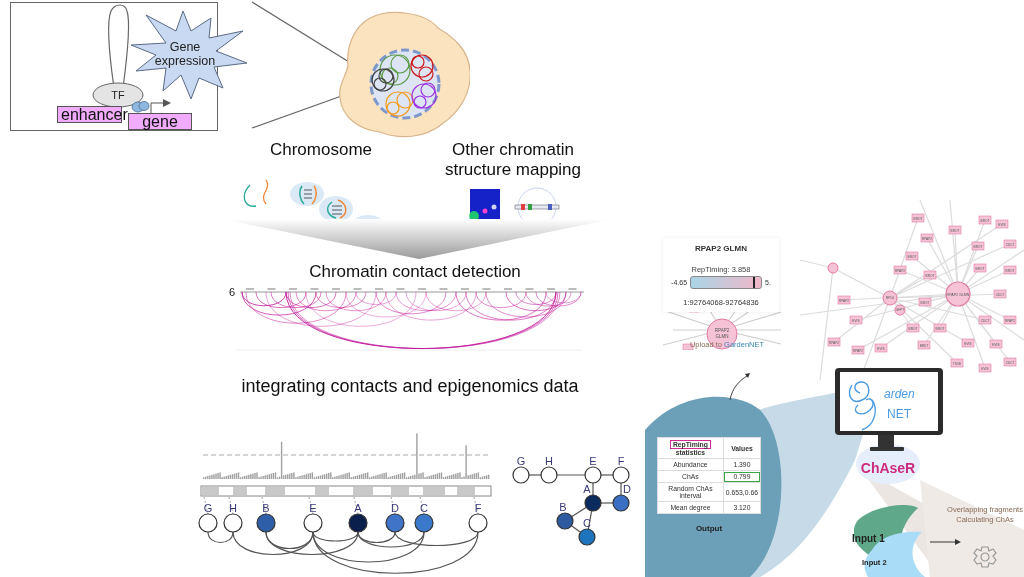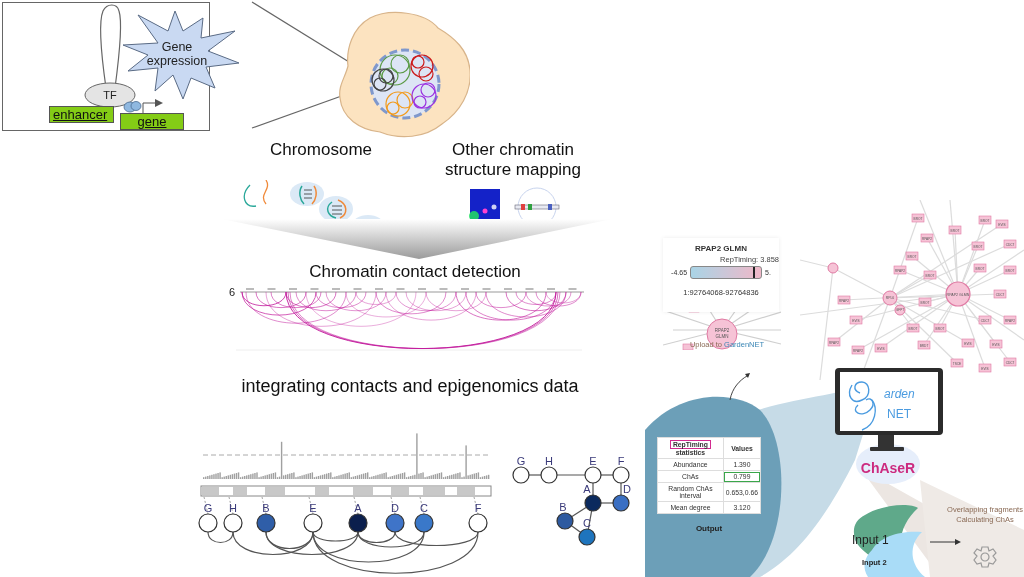--- a/index.html
+++ b/index.html
@@ -2,56 +2,56 @@
 <html><head>
 <meta charset="utf-8">
 <style>
   * { box-sizing: border-box; margin: 0; padding: 0; }
   html, body { width: 1024px; height: 577px; background: #ffffff; overflow: hidden; }
   body { position: relative; font-family: "Liberation Sans", sans-serif; color: #111; }
   .abs { position: absolute; }
   svg text { font-family: "Liberation Sans", sans-serif; }
 
   
-  #inset { left: 2px; top: 2px; width: 208px; height: 129px; border: 1.5px solid #666; background: #fff; }
-  .lbl-box { position: absolute; background: #84cc16; border: 1px solid #555; font-size: 13px; padding: 0 3px; line-height: 15px; text-decoration: underline; }
+  #inset { left: 10px; top: 2px; width: 208px; height: 129px; border: 1.5px solid #666; background: #fff; }
+  .lbl-box { position: absolute; background: #f0abfc; border: 1px solid #555; font-size: 16px; padding: 0 3px; line-height: 15px; }
   #enhancer { left: 46px; top: 103px; width: 65px; }
   #gene { left: 117px; top: 110px; width: 64px; text-align: center; }
 
   .h-big { font-size: 17px; color: #111; text-align: center; line-height: 20px; }
   #ccc-title { left: 236px; top: 140px; width: 170px; }
   #other-title { left: 443px; top: 140px; width: 140px; }
   #contact-title { left: 220px; top: 262px; width: 390px; }
   #integrate-title { left: 190px; top: 376px; width: 440px; font-size: 18px; }
 
   
   #funnel { left: 222px; top: 215px; width: 390px; height: 48px; }
 
   
   #tooltip { left: 663px; top: 238px; width: 116px; height: 74px; background: #fff; box-shadow: 0 0 4px rgba(0,0,0,.08); text-align: center; }
   #tt-title { font-size: 8px; font-weight: bold; color: #333; margin-top: 6px; }
-  #tt-rep { font-size: 7.5px; color: #444; margin-top: 2px; text-align: right; }
+  #tt-rep { font-size: 7.5px; color: #444; margin-top: 12px; }
   #tt-bar-row { display: flex; align-items: center; justify-content: center; margin-top: 2px; font-size: 7px; color: #333; }
   #tt-bar { width: 72px; height: 13px; border: 1px solid #888; border-radius: 3px; margin: 0 3px; background: linear-gradient(to right, #a9d4e6, #f0b8c8); position: relative; }
   #tt-marker { position: absolute; left: 62px; top: 0; width: 1.5px; height: 11px; background: #222; }
   #tt-coord { font-size: 7.5px; color: #333; margin-top: 9px; text-align: center; }
   #upload-text { left: 672px; top: 340px; width: 110px; font-size: 7.5px; color: #8a6a55; text-align: center; }
   #upload-text span.link { color: #3a86b5; }
 
   
   #output-table { left: 657px; top: 437px; width: 104px; border-collapse: collapse; background: #fff; font-size: 6.8px; color: #333; }
   #output-table td, #output-table th { border: 1px solid #ddd; padding: 2px 2px; text-align: center; }
   #output-table th { font-weight: bold; }
   .hl-pink { border: 1.5px solid #d22b8f; padding: 0 2px; display: inline-block; }
   .hl-green { outline: 1.5px solid #3aa64a; outline-offset: -2px; }
   #output-label { left: 657px; top: 524px; width: 104px; text-align: center; font-size: 8px; font-weight: bold; color: #222; }
 
   #chaser-label { left: 858px; top: 460px; width: 60px; font-size: 14px; font-weight: bold; color: #cc2a7f; text-align: center; }
   #overlap-text { left: 935px; top: 505px; width: 100px; font-size: 7.5px; color: #8a6a55; text-align: center; line-height: 10px; }
-  #input1 { left: 852px; top: 533px; font-size: 12px; font-weight: normal; color: #222; }
+  #input1 { left: 852px; top: 533px; font-size: 10px; font-weight: bold; color: #222; }
   #input2 { left: 862px; top: 558px; font-size: 7.5px; font-weight: bold; color: #222; }
 </style>
 </head>
 <body>
 
 <div id="inset" class="abs">
   <svg width="246" height="129" style="position:absolute;left:0;top:0">
 
     <path d="M103 85 C 98 50, 95 20, 100 8 C 104 0, 114 0, 116 8 C 120 20, 116 55, 112 85" fill="#fff" stroke="#666" stroke-width="1.2"></path>
 

